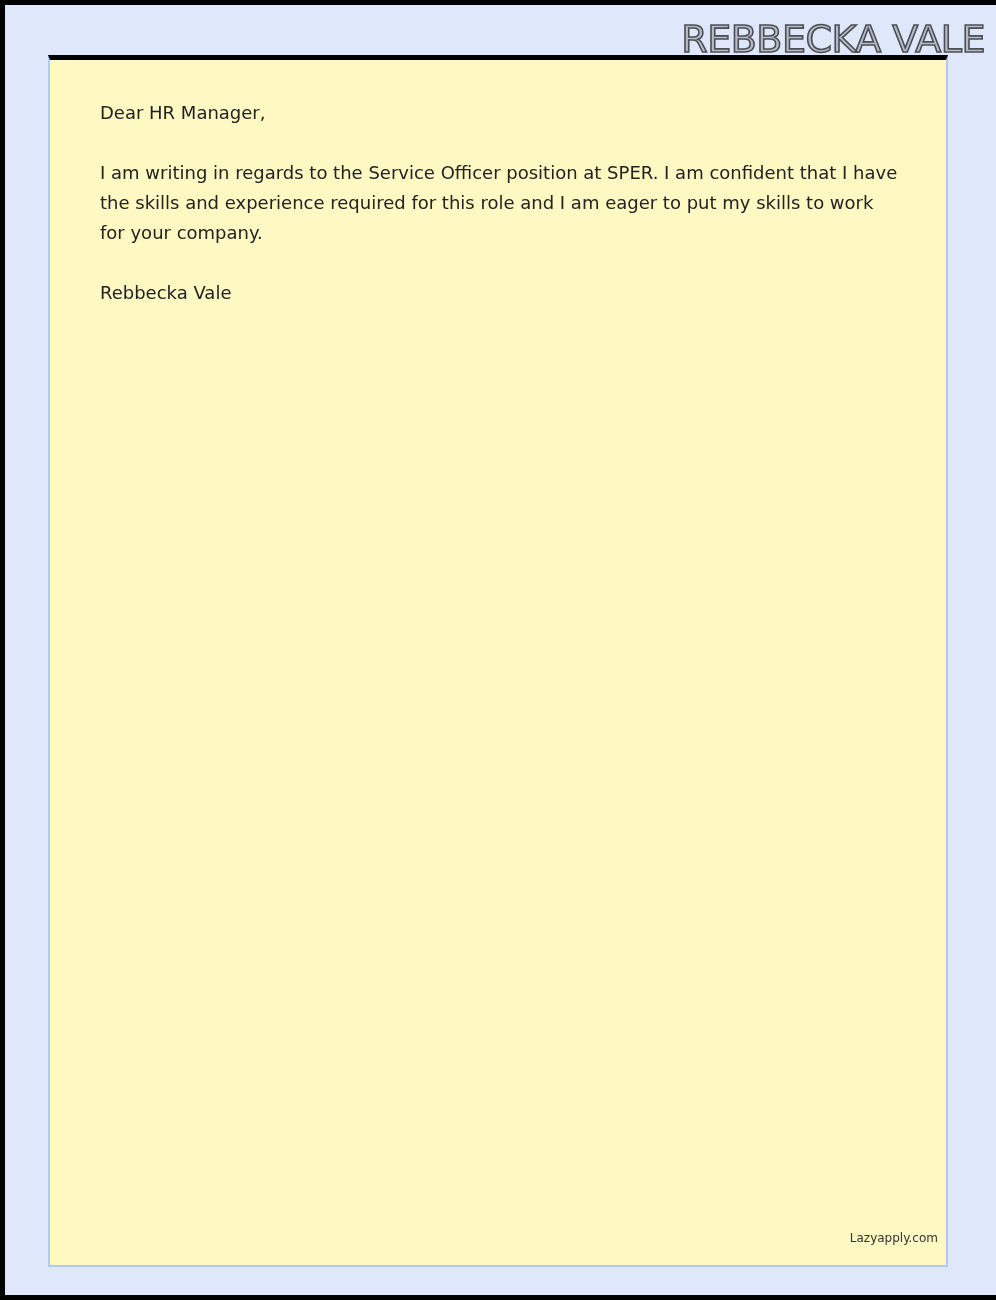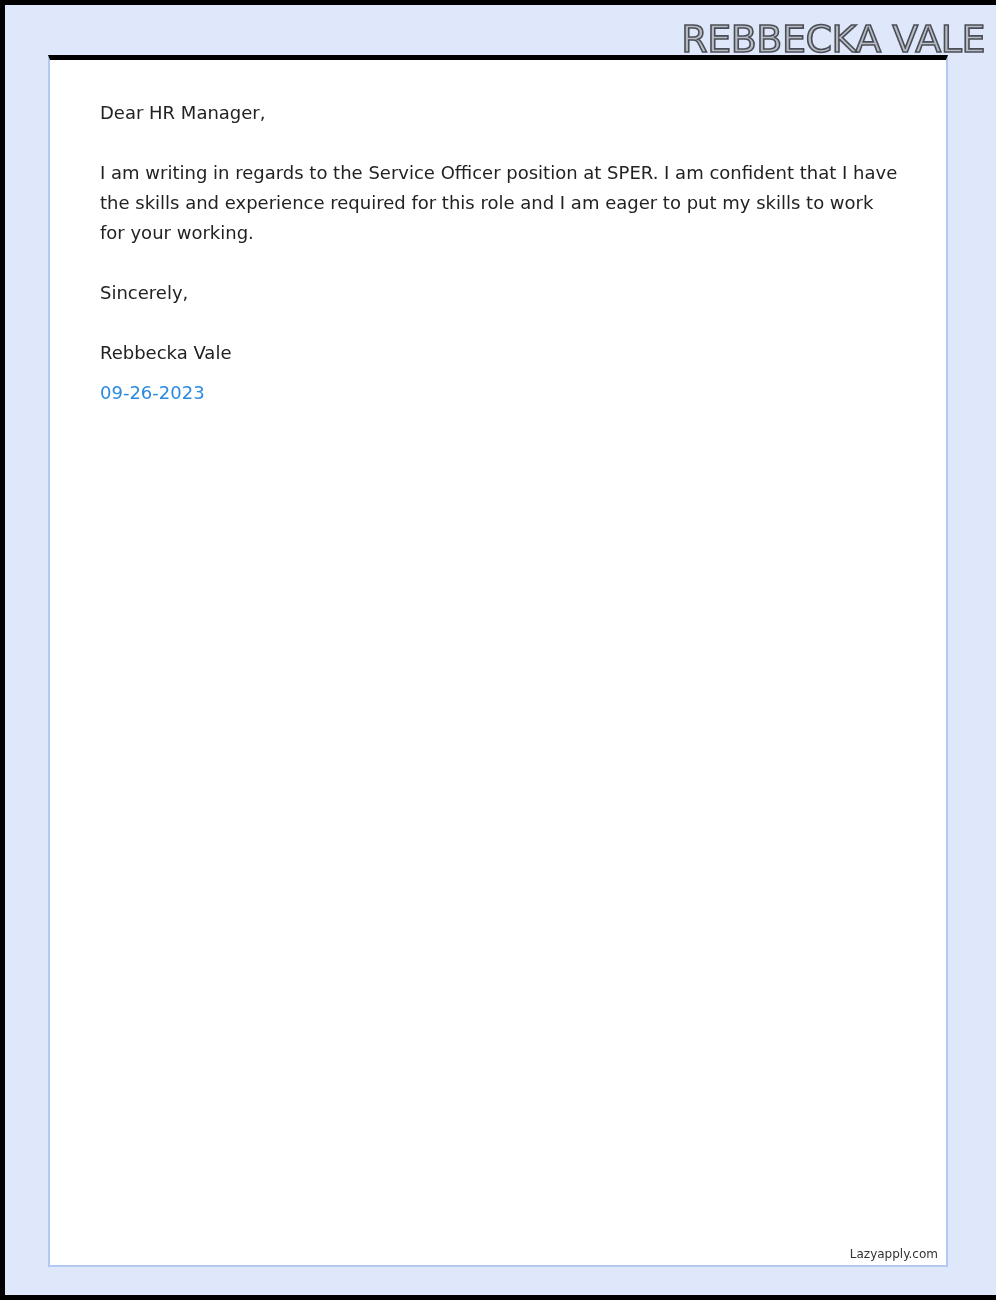--- a/index.html
+++ b/index.html
@@ -27,54 +27,52 @@
       letter-spacing: -0.5px;
       color: #b9bcc4;
       -webkit-text-stroke: 1.6px #4a4e56;
       line-height: 44px;
       white-space: nowrap;
     }
     .page {
       position: absolute;
       left: 43px; top: 50px;
       width: 896px; height: 1205px;
-      background: #ffffff;
+      background: #fef9c3;
       border-top: 5px solid #000;
       border-left: 2px solid #b3c9f1;
       border-right: 2px solid #b3c9f1;
       border-bottom: 2px solid #b3c9f1;
     }
     .letter {
       position: absolute;
       left: 50px; top: 38px;
       width: 800px;
       font-size: 18px;
       line-height: 30px;
       color: #222;
     }
     .letter p { margin: 0 0 30px 0; }
     .letter .signature { margin-bottom: 10px; }
     .letter .date { color: #2b8ae0; margin: 0; }
     .footer-credit {
       position: absolute;
-      right: 8px; bottom: 4px;
+      right: 8px; bottom: 20px;
       font-size: 12px;
       color: #333;
       margin-top: 47px;
     }
   </style>
 </head>
 <body>
 
 <div class="frame">
   <div class="name-title">REBBECKA VALE</div>
 
   <div class="page">
     <div class="letter">
       <p>Dear HR Manager,</p>
-      <p>I am writing in regards to the Service Officer position at SPER. I am confident that I have the skills and experience required for this role and I am eager to put my skills to work for your working.</p>
-      <p>Sincerely,</p>
+      <p>I am writing in regards to the Service Officer position at SPER. I am confident that I have the skills and experience required for this role and I am eager to put my skills to work for your company.</p>
       <p class="signature">Rebbecka Vale</p>
-      <p class="date">09-26-2023</p>
     </div>
     <div class="footer-credit">Lazyapply.com</div>
   </div>
 </div>
 
 </body></html>

